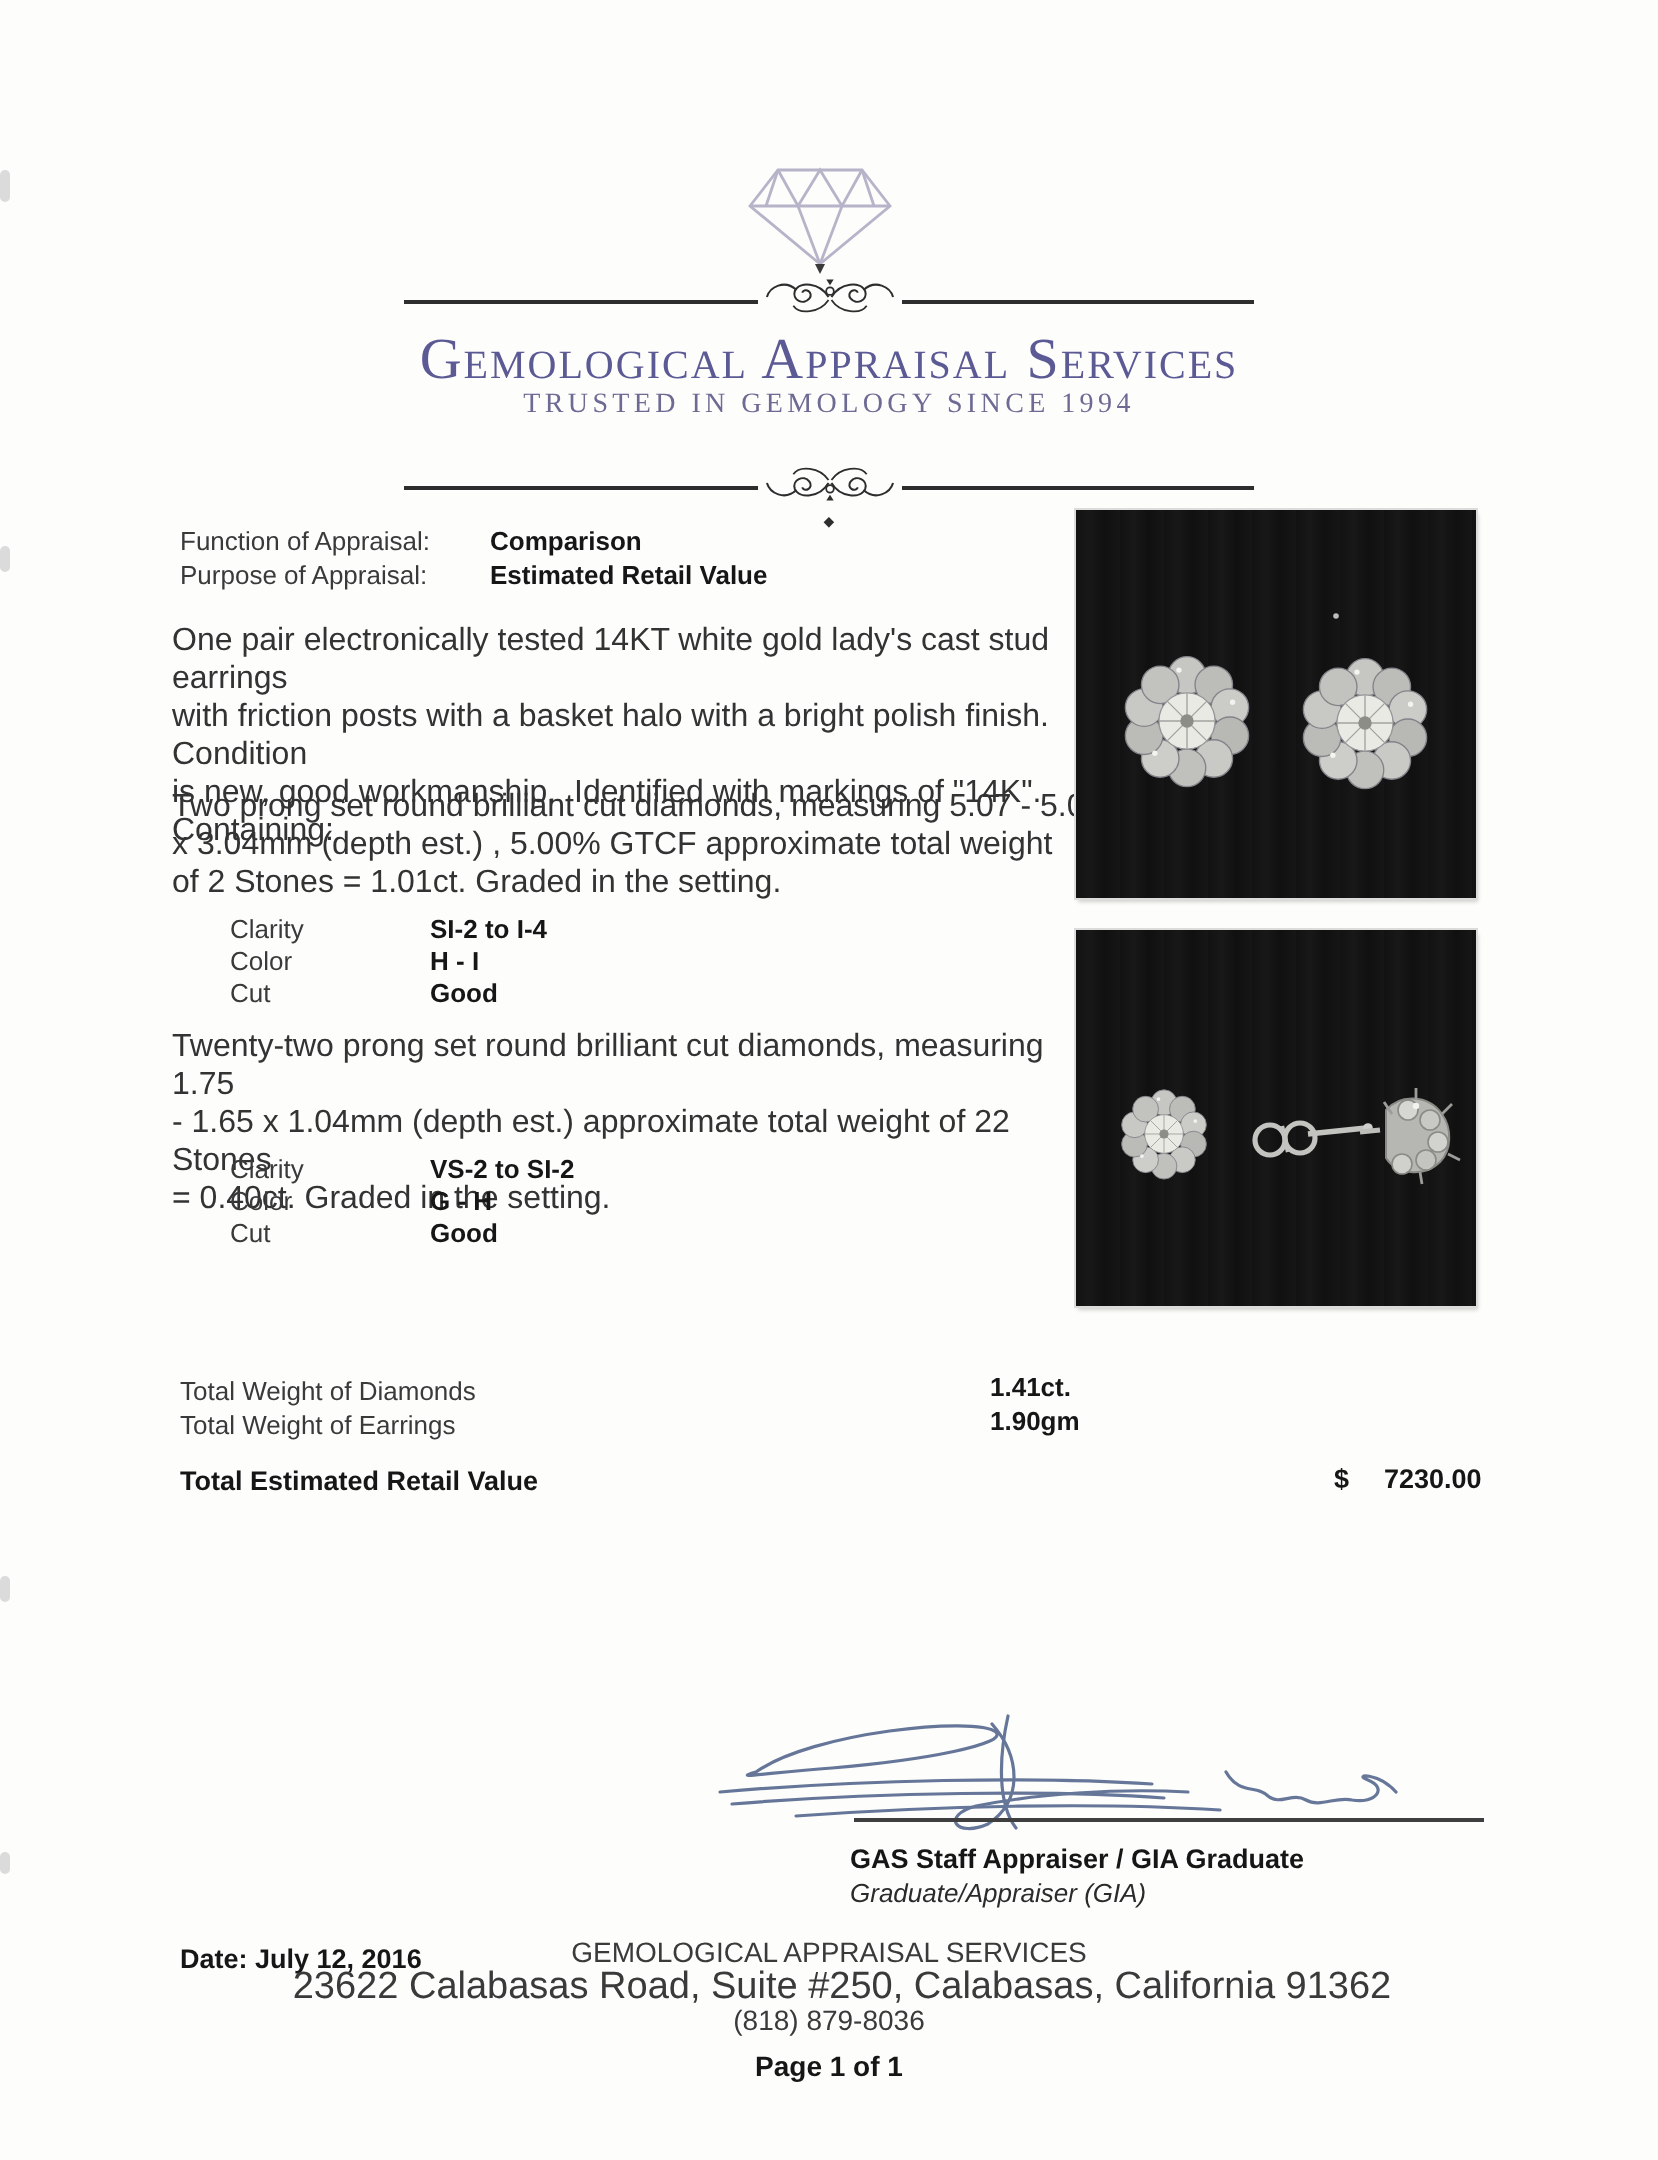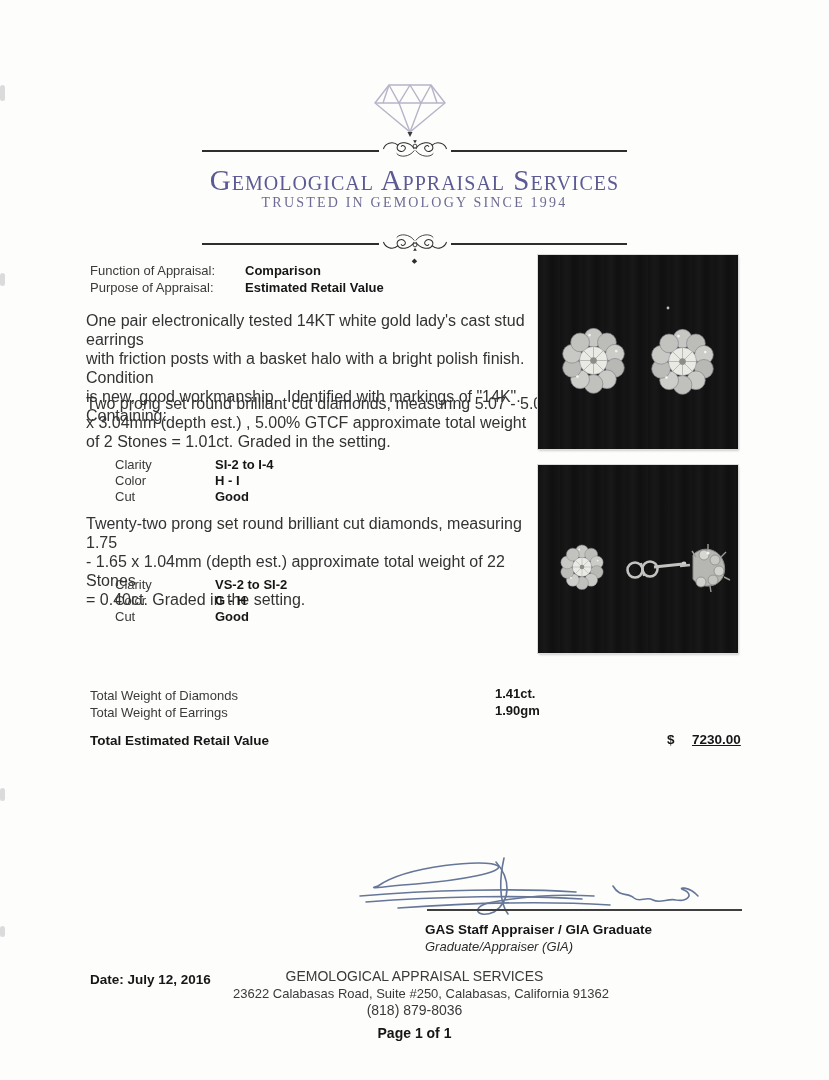--- a/index.html
+++ b/index.html
@@ -47,32 +47,32 @@
     box-shadow:0 0 0 1px #dcdcda, 1px 2px 2px rgba(0,0,0,.18);
   }
   .photo-1{top:255px;height:194px;}
   .photo-2{top:465px;height:188px;}
   .photo svg{display:block;}
   
   .totals-label{position:absolute;left:90px;font-size:13px;color:#3a3a3a;}
   .totals-value{position:absolute;left:495px;font-size:13px;font-weight:bold;color:#161616;}
   .retail-label{position:absolute;left:90px;top:733px;font-size:13.5px;font-weight:bold;color:#161616;}
   .retail-currency{position:absolute;left:667px;top:732px;font-size:13.5px;font-weight:bold;color:#161616;}
-  .retail-amount{position:absolute;left:692px;top:732px;font-size:13.5px;font-weight:bold;color:#161616;text-decoration:underline;}
+  .retail-amount{position:absolute;left:692px;top:732px;font-size:13.5px;font-weight:bold;color:#161616;}
   
   .signature{position:absolute;left:358px;top:856px;}
   .sig-line{position:absolute;left:427px;top:909px;width:315px;height:2px;background:#3f3f3f;}
   .date-line{position:absolute;left:90px;top:972px;font-size:13.5px;font-weight:bold;color:#161616;}
   .appraiser{position:absolute;left:425px;top:921px;}
   .appraiser-title{font-size:13.5px;font-weight:bold;color:#161616;line-height:18px;}
   .appraiser-sub{font-size:13px;font-style:italic;color:#2b2b2b;line-height:16px;}
   
   .footer{position:absolute;left:0;right:0;top:968px;text-align:center;color:#3a3a3a;}
   .footer-company{font-size:14px;line-height:17px;}
-  .footer-address{font-size:13px;line-height:17px;padding-left:13px;}
+  .footer-address{font-size:19px;line-height:17px;padding-left:13px;}
   .footer-phone{font-size:14px;line-height:17px;}
   .footer-page{font-size:14px;font-weight:bold;color:#161616;margin-top:6px;}
   
   .smudge{position:absolute;left:0;width:5px;border-radius:3px;background:#bfbfbf;opacity:.55;}
 </style>
 </head>
 <body>
 
 <div class="page">
 

